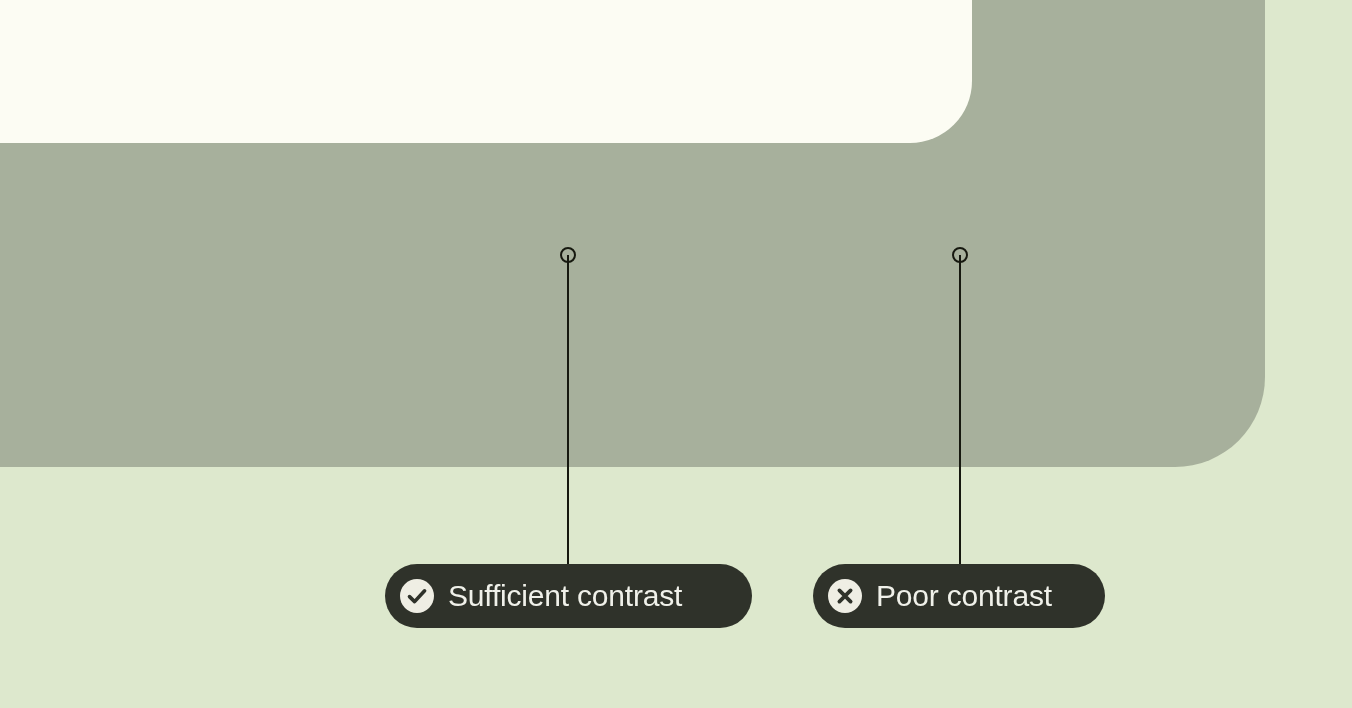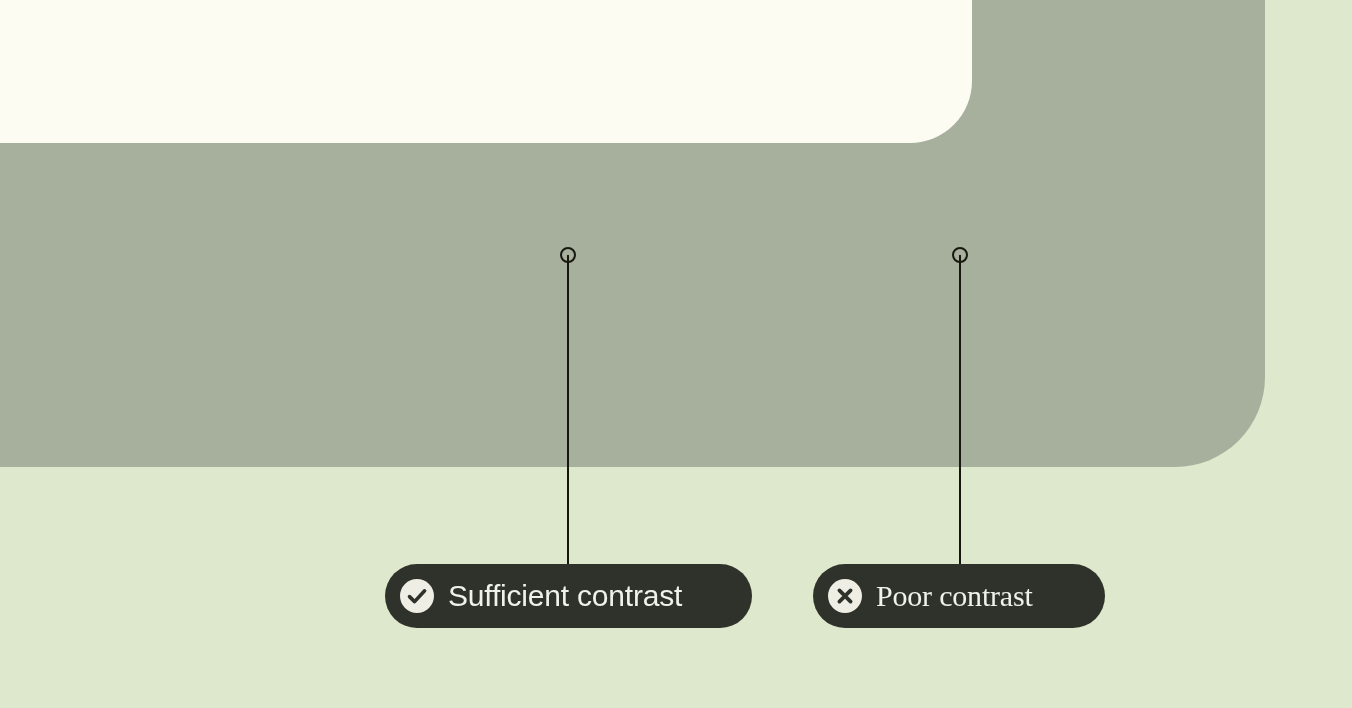--- a/index.html
+++ b/index.html
@@ -73,21 +73,21 @@
     background: #2f322a;
     border-radius: 40px;
     display: flex;
     align-items: center;
     gap: 14px;
     padding: 0 24px 0 15px;
     box-sizing: border-box;
     white-space: nowrap;
   }
   .pill-good { left: 385px; top: 564px; width: 367px; }
-  .pill-bad  { left: 813px; top: 564px; width: 292px; font-family: Liberation Serif, serif; }
+  .pill-bad  { left: 813px; top: 564px; width: 292px; }
 
   .pill-label {
     font-size: 30px;
     font-weight: 400;
     color: #f0f1ea;
     letter-spacing: -0.2px;
     line-height: 1;
   }
 
   .pill-icon {

